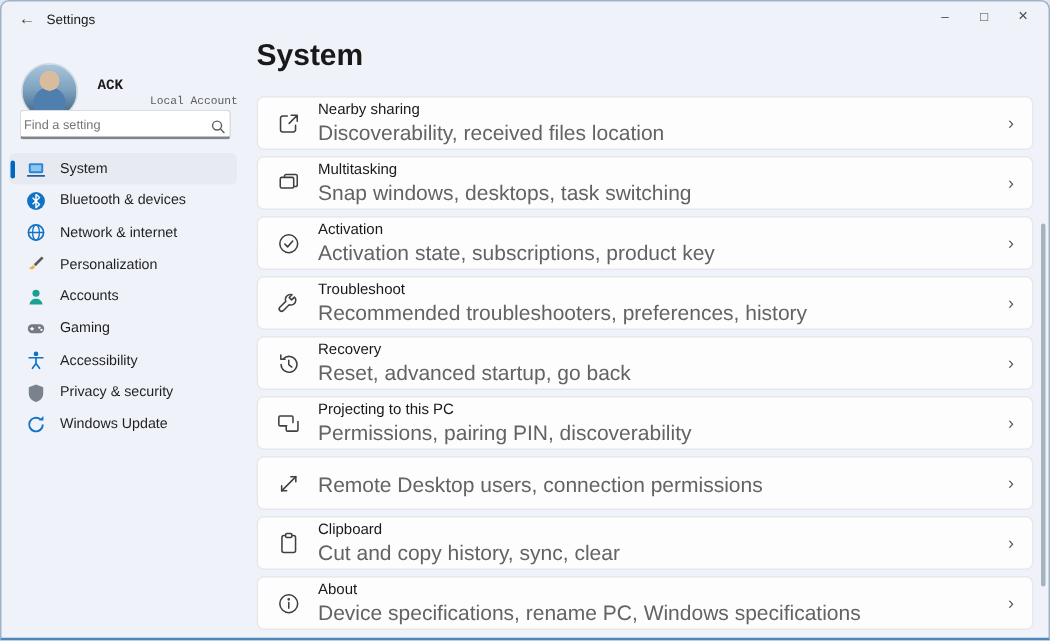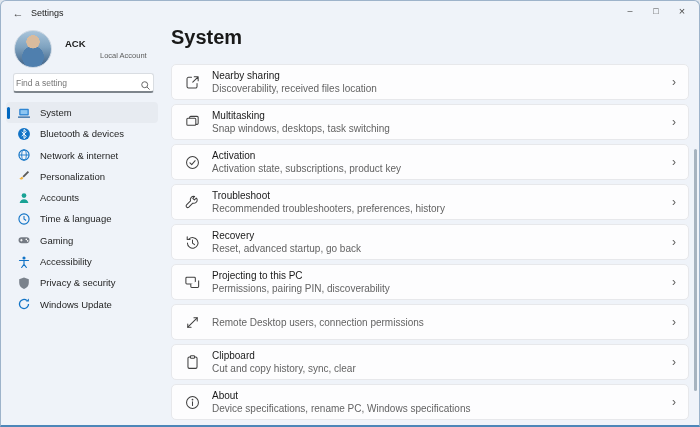--- a/index.html
+++ b/index.html
@@ -17,21 +17,21 @@
   .back-button { position:absolute; left:9px; top:5px; width:16px; height:14px;
     font-size:11px; color:#474747; text-align:center; line-height:14px; cursor:default; }
   .app-title { position:absolute; left:30px; top:7px; font-size:9px; color:#1b1b1b; }
   .win-controls { position:absolute; right:4px; top:1px; display:flex; }
   .win-btn { width:26px; height:17px; display:flex; align-items:center; justify-content:center;
     font-size:9px; color:#4a4a4a; }
   .win-btn.close { font-size:11px; }
 
   
   .sidebar { position:absolute; left:0; top:0; width:162px; height:100%; }
-  .account { position:absolute; left:13px; top:28px; width:145px; height:40px; display:flex; align-items:center; }
+  .account { position:absolute; left:13px; top:40px; width:145px; height:40px; display:flex; align-items:center;font-family:Liberation Mono, monospace; }
   .avatar { width:38px; height:38px; border-radius:50%; flex:0 0 38px;
     background:
       radial-gradient(circle at 50% 30%, #d9bb9d 0 21%, rgba(0,0,0,0) 22%),
       radial-gradient(circle at 50% 72%, #4f7fae 0 34%, rgba(0,0,0,0) 35%),
       linear-gradient(180deg,#a9c4da 0%, #7fa3c0 45%, #3d5f84 100%);
     border:1px solid #cfd9e4; }
   .account-text { margin-left:13px; }
   .account-name { font-size:9.5px; font-weight:bold; color:#1a1a1a; }
   .account-type { font-size:7.5px; color:#5c5c5c; margin-top:2px;padding-left:35px; }
 
@@ -56,21 +56,21 @@
 
   
   .page-heading { position:absolute; left:170px; top:25px; font-size:20px; font-weight:bold; color:#191919; }
   .cards { position:absolute; left:170px; top:63px; width:518px; }
   .card { display:flex; align-items:center; height:18px; margin-bottom:4px;
     background:#fdfdfe; border:1px solid #e7e8eb; border-radius:5px; padding:17px 12px; cursor:default; }
   .card-icon { width:17px; height:17px; flex:0 0 17px; margin-right:11px; color:#404040; }
   .card-icon svg { width:17px; height:17px; display:block; }
   .card-text { flex:1; min-width:0; }
   .card-title { font-size:10px; color:#191919; }
-  .card-sub { font-size:10px; color:#636363; margin-top:1.5px; }
+  .card-sub { font-size:14px; color:#636363; margin-top:1.5px; }
   .chevron { margin-left:auto; font-size:12px; color:#5d5d5d; line-height:1; }
 
   .scrollbar-thumb { position:absolute; right:2px; top:148px; width:3px; height:242px;
     background:#93a2b0; border-radius:2px; opacity:.8; }
 </style>
 </head>
 <body>
 
 <div class="window">
 
@@ -155,30 +155,20 @@
 
         <span class="nav-icon">
           <svg viewBox="0 0 16 16">
               <circle cx="8" cy="5.2" r="2.7" fill="#18a295"></circle>
               <path d="M3 13.8c.5-3.1 2.5-4.5 5-4.5s4.5 1.4 5 4.5z" fill="#18a295"></path>
             </svg>
         </span>
         <span class="nav-label">Accounts</span>
       </div>
 
-      <div class="nav-item">
-
-        <span class="nav-icon">
-          <svg viewBox="0 0 16 16">
-              <circle cx="8" cy="8" r="5.8" fill="none" stroke="#1173c6" stroke-width="1.3"></circle>
-              <path d="M8 4.6V8l2.4 1.7" stroke="#1173c6" stroke-width="1.2" fill="none"></path>
-            </svg>
-        </span>
-        <span class="nav-label">Time &amp; language</span>
-      </div>
 
       <div class="nav-item">
 
         <span class="nav-icon">
           <svg viewBox="0 0 16 16">
               <rect x="1.8" y="4.8" width="12.4" height="6.8" rx="3.2" fill="#757b84"></rect>
               <path d="M5 6.8v2.8M3.6 8.2h2.8" stroke="#fff" stroke-width="1"></path>
               <circle cx="10.6" cy="7.3" r=".9" fill="#fff"></circle>
               <circle cx="12.2" cy="9" r=".9" fill="#fff"></circle>
             </svg>

